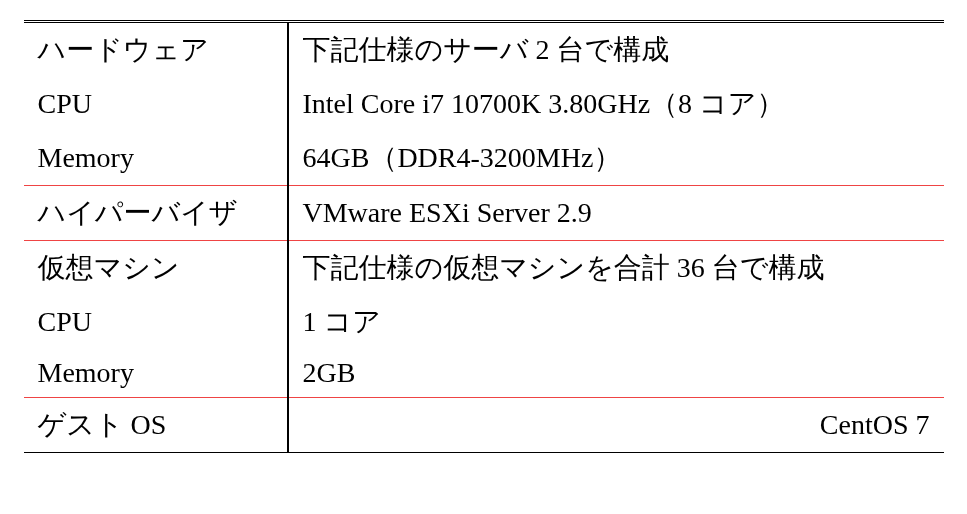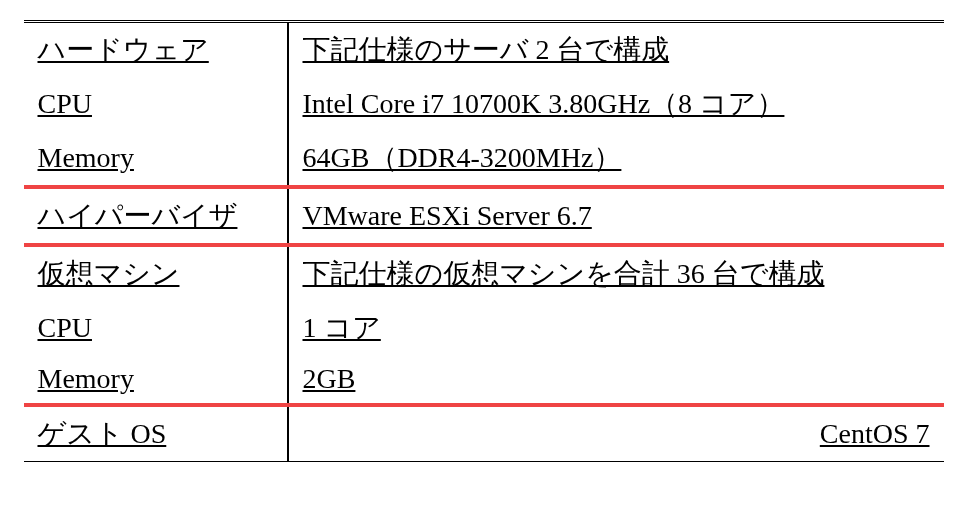--- a/index.html
+++ b/index.html
@@ -6,21 +6,20 @@
       margin: 0;
       padding: 20px;
       font-family: "Times New Roman", "MS Mincho", serif;
       background: #fff;
       display: flex;
       justify-content: center;
       align-items: flex-start;
     }
     .table-container {
       width: 920px;
-      text-decoration: underline;
     }
     table {
       border-collapse: collapse;
       width: 100%;
       font-size: 28px;
     }
     td {
       padding: 8px 14px;
       vertical-align: middle;
     }
@@ -29,21 +28,21 @@
       width: 235px;
       border-right: 2px solid #000;
     }
     td.label.left-align {
       text-align: left;
     }
     td.value {
       text-align: left;
     }
     tr.top-border td {
-      border-top: 4px solid #ef4444;
+      border-top: 1px solid #ef4444;
     }
     .double-top {
       border-top: 3px double #000;
     }
     .bottom-border td {
       border-bottom: 1px solid #000;
       text-align: right;
     }
   </style>
 </head>
@@ -60,21 +59,21 @@
         <tr>
           <td class="label">CPU</td>
           <td class="value">Intel Core i7 10700K 3.80GHz（8 コア）</td>
         </tr>
         <tr>
           <td class="label">Memory</td>
           <td class="value">64GB（DDR4-3200MHz）</td>
         </tr>
         <tr class="top-border">
           <td class="label left-align">ハイパーバイザ</td>
-          <td class="value">VMware ESXi Server 6.7</td>
+          <td class="value">VMware ESXi Server 2.9</td>
         </tr>
         <tr class="top-border">
           <td class="label left-align">仮想マシン</td>
           <td class="value">下記仕様の仮想マシンを合計 36 台で構成</td>
         </tr>
         <tr>
           <td class="label">CPU</td>
           <td class="value">1 コア</td>
         </tr>
         <tr>

